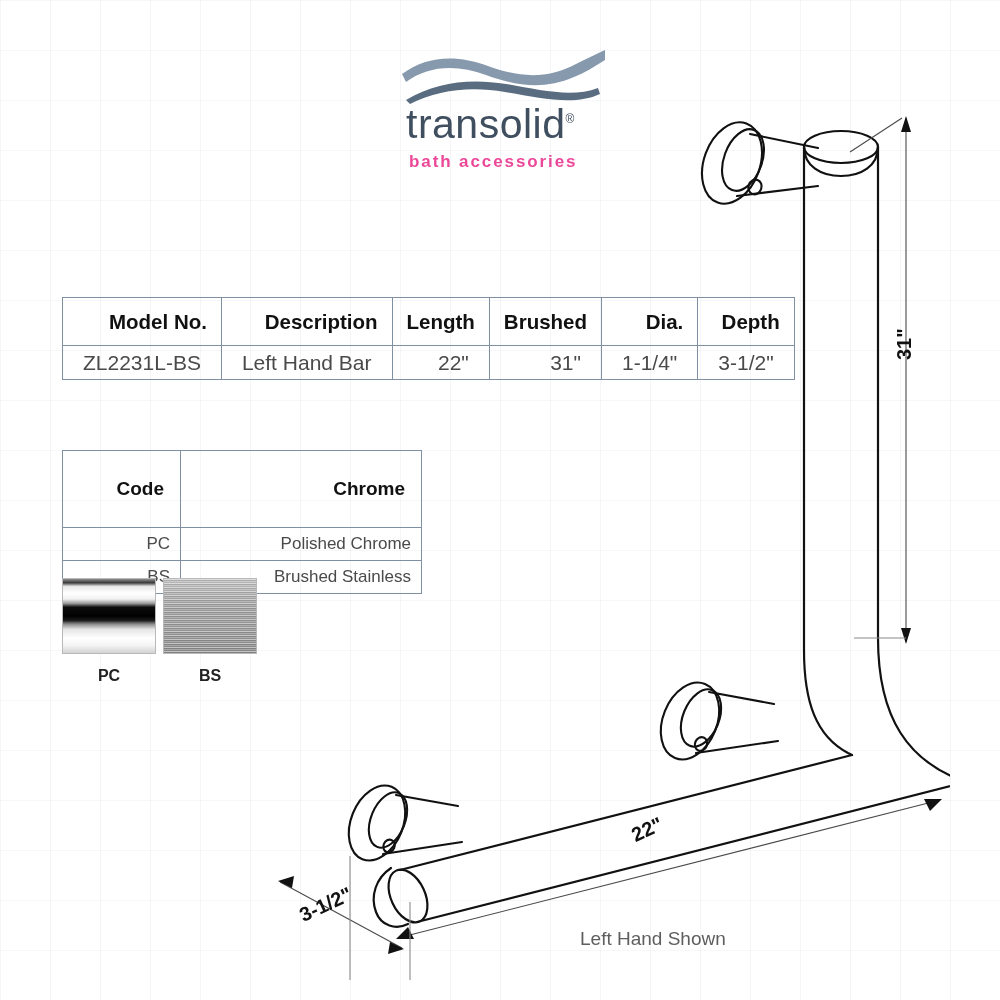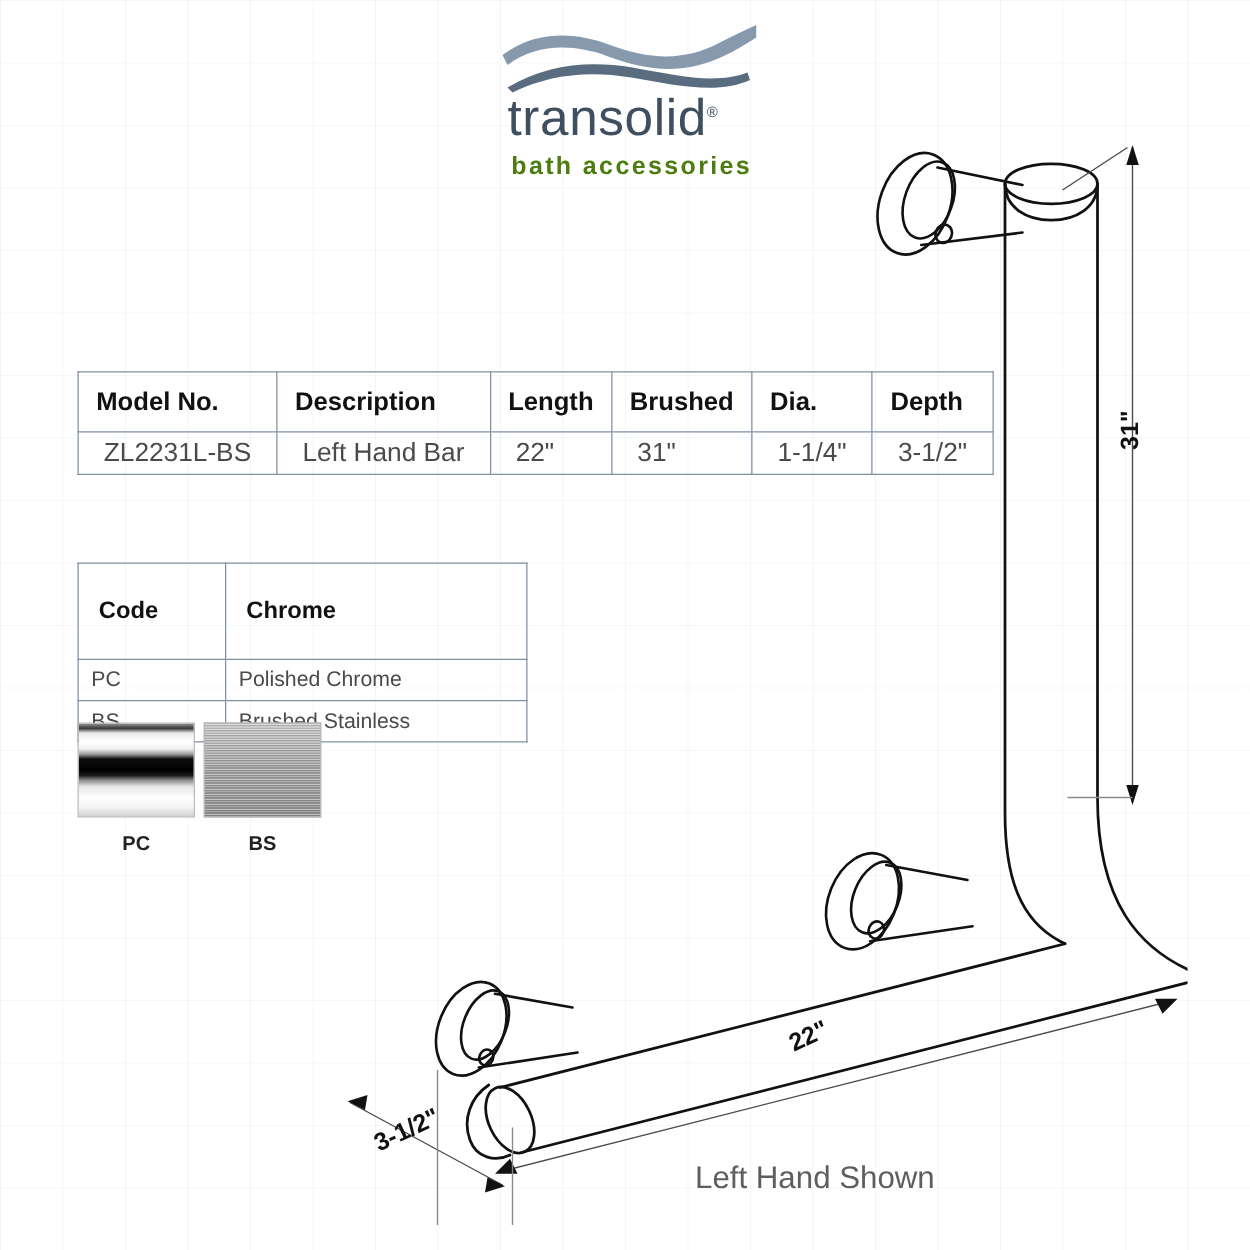--- a/index.html
+++ b/index.html
@@ -24,21 +24,21 @@
       linear-gradient(to right, rgba(120,140,170,0.085) 1px, transparent 1px),
       linear-gradient(to bottom, rgba(120,140,170,0.065) 1px, transparent 1px);
     background-size: 50px 50px;
     pointer-events: none;
   }
 
   
   #logo {
     position: absolute;
     left: 400px;
-    top: 18px;
+    top: 48px;
     width: 210px;
     height: 130px;
   }
   #logo .waves { position:absolute; left:0; top:0; width:210px; height:58px; }
   #logo .wordmark {
     position: absolute;
     left: 6px;
     top: 56px;
     width: 204px;
     font-size: 41px;
@@ -51,36 +51,36 @@
   #logo .reg {
     font-size: 12px;
     vertical-align: super;
     letter-spacing: 0;
   }
   #logo .tagline {
     position: absolute;
     left: 9px;
     top: 104px;
     width: 200px;
-    font-size: 20px;
+    font-size: 17px;
     font-weight: bold;
-    color: #4d7c0f;
+    color: #ec4899;
     letter-spacing: 1.9px;
     white-space: nowrap;
   }
 
   
   table.spec {
     position: absolute;
     border-collapse: collapse;
     background: transparent;
   }
   table.spec th, table.spec td {
     border: 1.6px solid #8090a3;
-    text-align: left;
+    text-align: right;
     white-space: nowrap;
     margin-left: 46px;
   }
   table.spec th {
     color: #111111;
     font-weight: bold;
   }
   table.spec td {
     color: #4a4a4a;
     font-weight: normal;
@@ -172,23 +172,23 @@
   }
   #dim-depth-label {
     left: 296px;
     top: 906px;
     transform: rotate(-25deg);
     transform-origin: left top;
   }
 
   #caption {
     position: absolute;
-    left: 556px;
+    left: 580px;
     top: 928px;
-    font-size: 25px;
+    font-size: 19px;
     color: #5e5e5e;
     white-space: nowrap;
   }
 </style>
 </head>
 <body>
 
 <div id="page">
 
   <div id="grid"></div>

